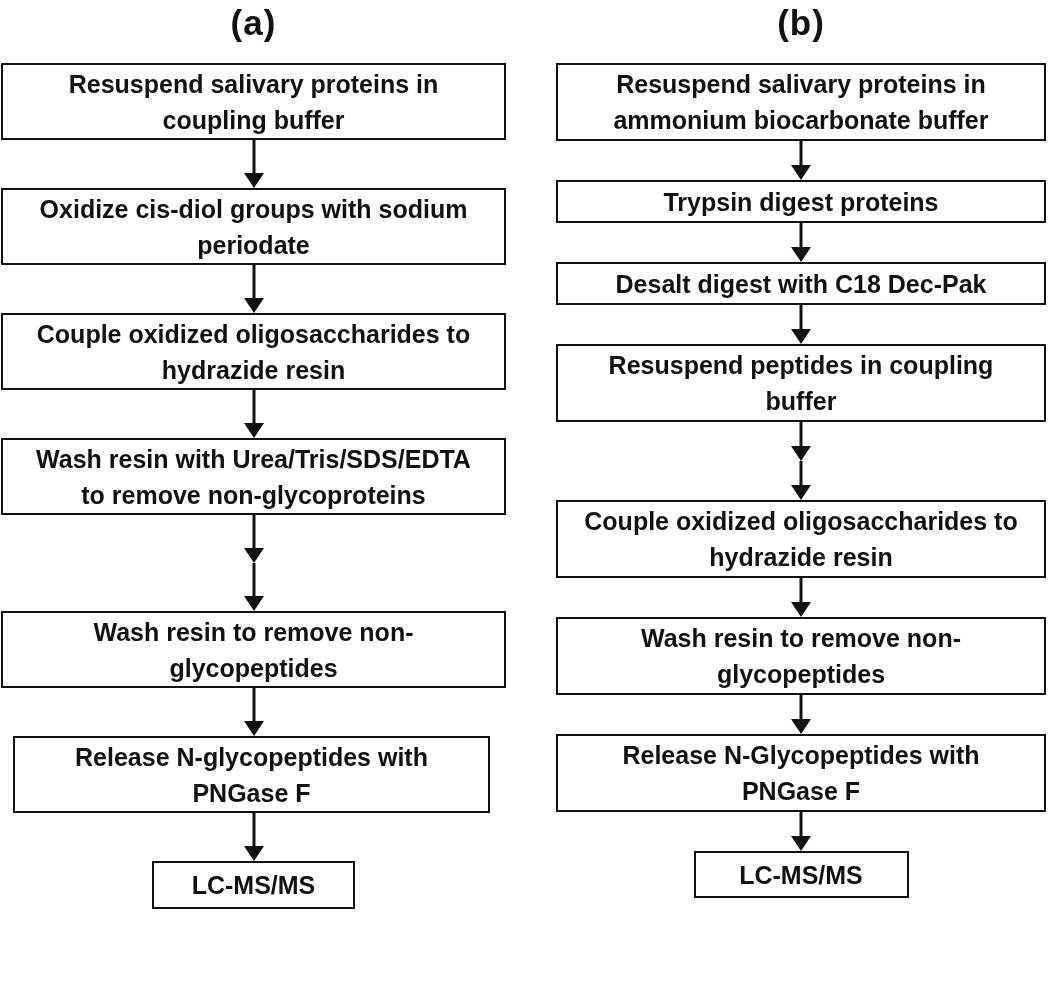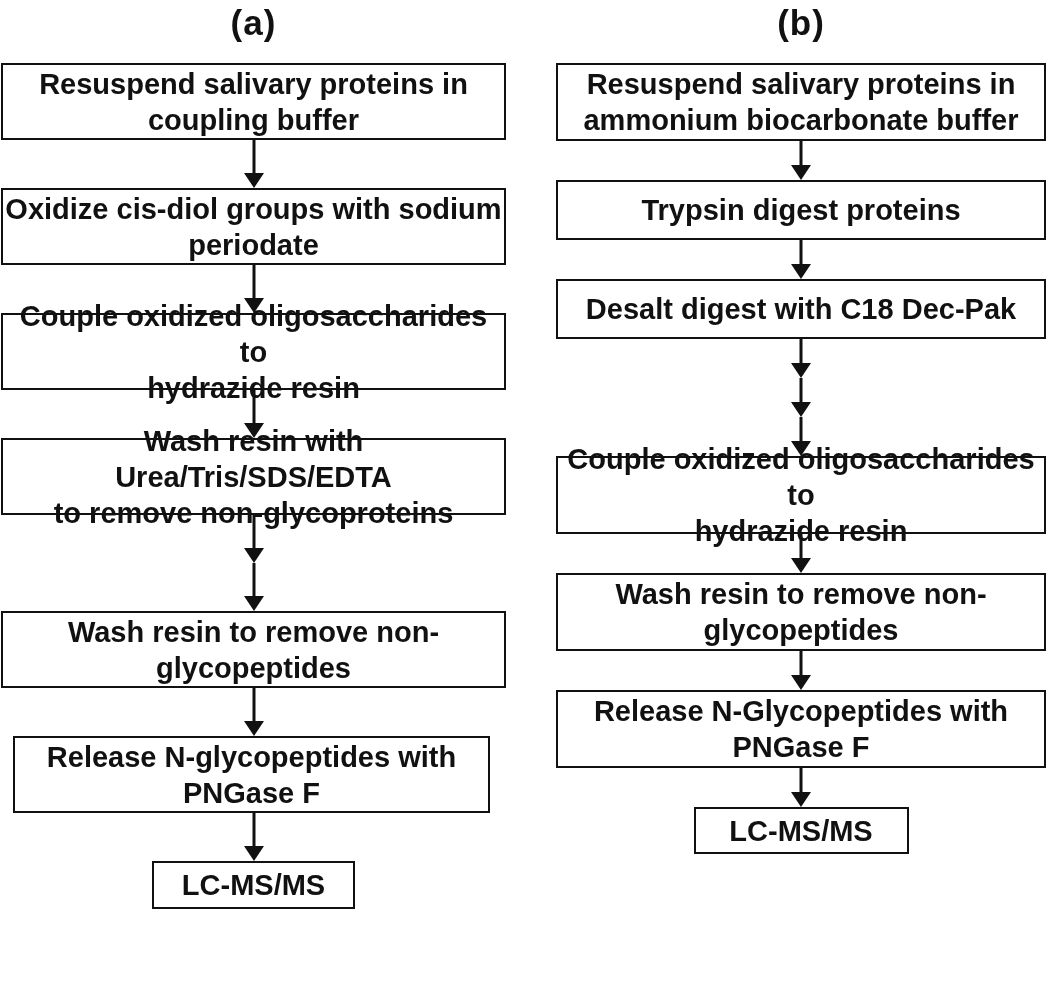--- a/index.html
+++ b/index.html
@@ -41,28 +41,28 @@
     border: 2.5px solid var(--ink, #111111);
     background: #ffffff;
     display: flex;
     align-items: center;
     justify-content: center;
     flex: 0 0 auto;
   }
   .box-text {
     width: 100%;
     text-align: center;
-    font-size: 29px;
+    font-size: 25px;
     line-height: 36px;
     font-weight: bold;
     white-space: pre-line;
   }
   .col-a .h2 { height: 77px; }
   .col-b .h2 { height: 78px; }
-  .col-b .h1 { height: 60px; }
+  .col-b .h1 { height: 43px; }
 
   .col-a .inset { margin-left: 12px; margin-right: 16px; }
 
   .col-a .last { width: 203px; height: 48px; align-self: center; }
   .col-b .last { width: 215px; height: 47px; align-self: center; }
 
   .arrow {
     position: relative;
     width: 100%;
     flex: 0 0 auto;
@@ -155,20 +155,24 @@
     <div class="box h1">
       <span class="box-text">Trypsin digest proteins</span>
     </div>
     <div class="arrow"></div>
 
     <div class="box h1">
       <span class="box-text">Desalt digest with C18 Dec-Pak</span>
     </div>
     <div class="arrow"></div>
 
+    <div class="box h2">
+      <span class="box-text">Resuspend peptides in coupling
+buffer</span>
+    </div>
     <div class="arrow"></div>
 
     <div class="arrow"></div>
 
     <div class="box h2">
       <span class="box-text">Couple oxidized oligosaccharides to
 hydrazide resin</span>
     </div>
     <div class="arrow"></div>
 

